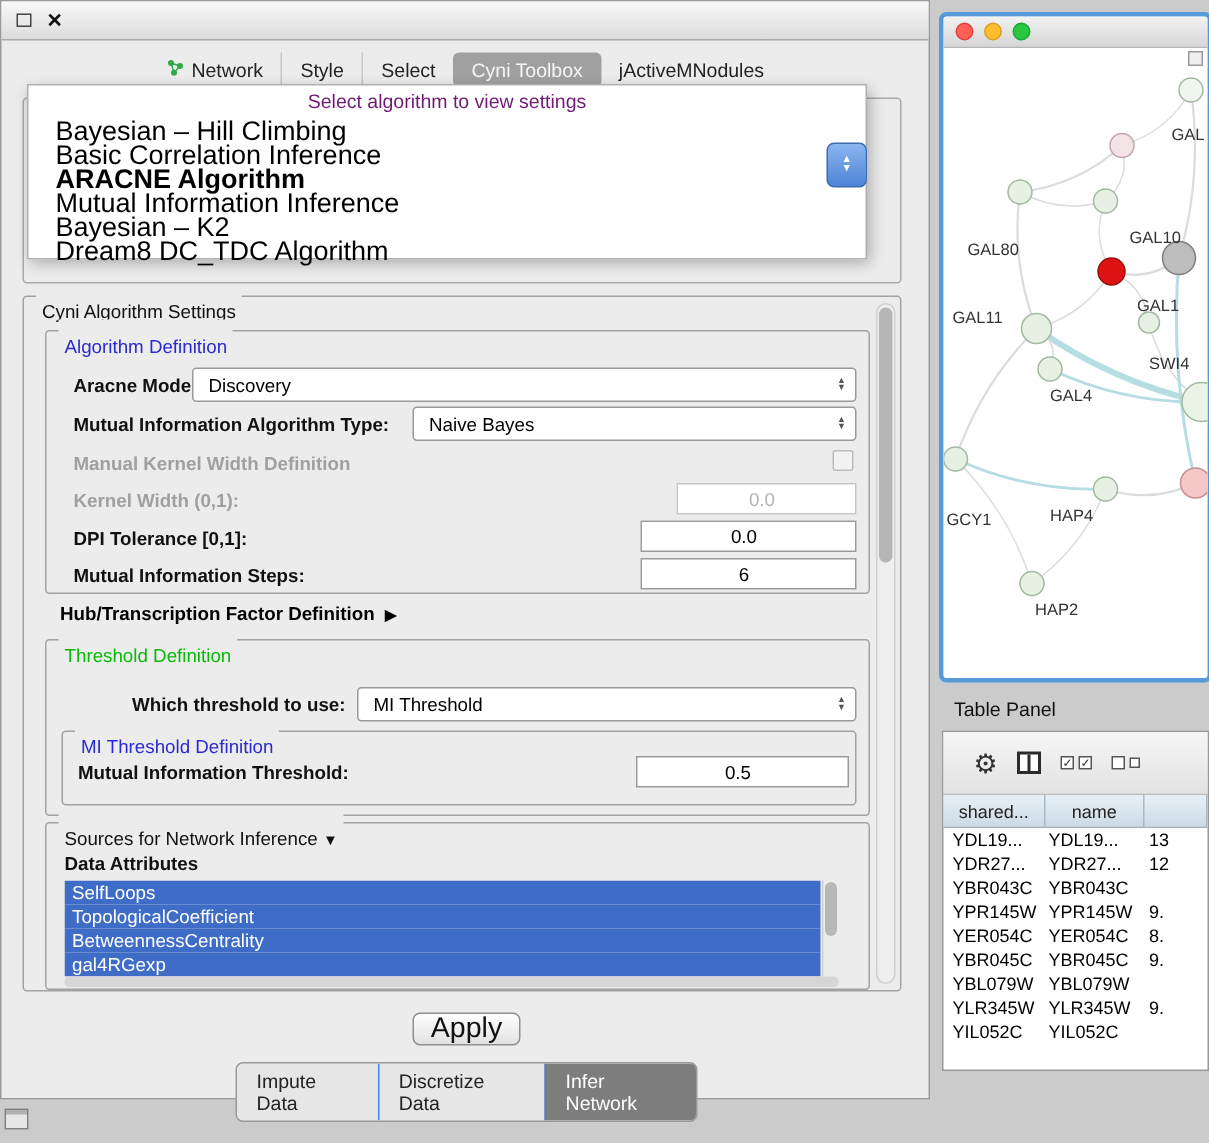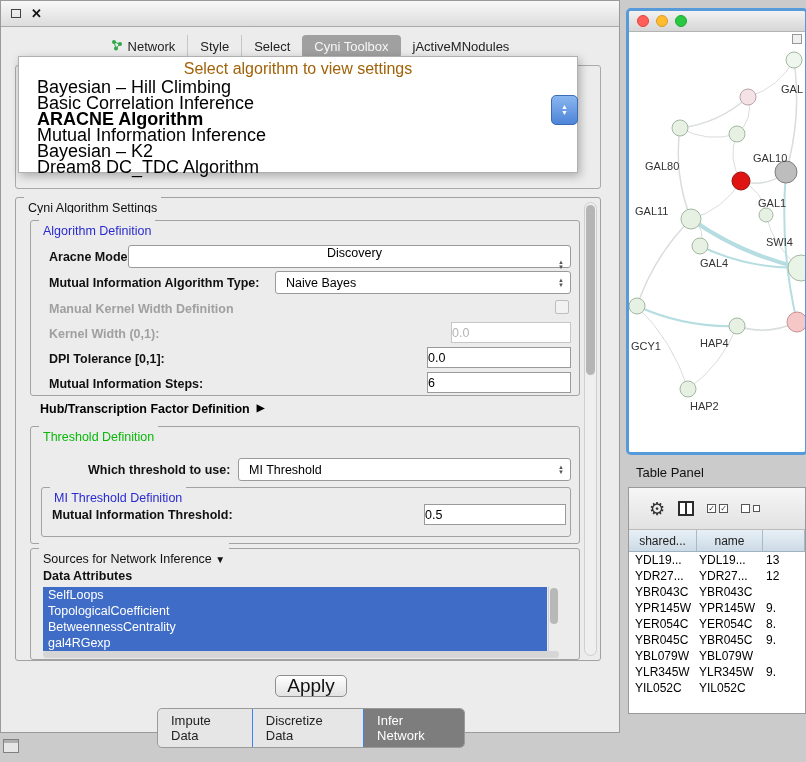--- a/index.html
+++ b/index.html
@@ -22,21 +22,21 @@
   .cp-tab.active { background:#a0a0a0; color:#f6f6f6; border-radius:4px; border-left:none; }
   .cp-tab.active + .cp-tab { border-left:none; }
 
   .hidden-group { position:absolute; left:14px; top:64px; width:586px; height:124px;
     border:1px solid #aaa; border-radius:3px; z-index:0; }
 
   
   .algo-popup { position:absolute; left:18px; top:56px; width:560px; height:117px;
     background:#fff; border:1px solid #b0b0b0; box-shadow:2px 3px 9px rgba(0,0,0,.28);
     z-index:20; padding-top:3px; }
-  .popup-placeholder { text-align:center; color:#a16207; font-size:16px; height:19px; }
+  .popup-placeholder { text-align:center; color:#701a75; font-size:13px; height:19px; }
   .popup-item { font-size:18px; line-height:16px; padding-left:18px; color:#000; }
   .popup-item.sel-bold { font-weight:bold; }
   .combo-stub { position:absolute; left:551px; top:95px; width:27px; height:30px; z-index:21;
     background:linear-gradient(#8ab6f0,#4e84d8); border:1px solid #3c6cb4; border-radius:5px;
     display:flex; flex-direction:column; align-items:center; justify-content:center; color:#fff; }
   .combo-stub span { font-size:7px; line-height:6px; }
 
   
   .fieldset { position:absolute; border:1px solid #a2a2a2; border-radius:3px; }
   .legend { position:absolute; top:-8px; left:8px; background:#ececec; padding:11px 4px;
@@ -47,33 +47,33 @@
   .blabel { position:absolute; font-size:12.5px; font-weight:bold; color:#111; white-space:nowrap; }
   .blabel.disabled { color:#a0a0a0; }
 
   .combo { position:absolute; background:#fff; border:1px solid #9a9a9a; border-radius:3px;
     display:flex; align-items:center; padding-left:10px; font-size:12.5px; color:#000; }
   .combo .arrows { margin-left:auto; display:flex; flex-direction:column; align-items:center;
     justify-content:center; padding:0 6px; color:#555; }
   .combo .arrows span { font-size:6px; line-height:5px; }
 
   .field { position:absolute; background:#fff; border:1px solid #9a9a9a;
-    display:flex; align-items:center; justify-content:flex-start; padding-right:6px; font-size:12.5px; }
+    display:flex; align-items:center; justify-content:center; padding-right:6px; font-size:12.5px; }
   .field.disabled { border-color:#c6c6c6; color:#b4b4b4; }
 
   .checkbox { position:absolute; width:14px; height:14px; border:1px solid #bdbdbd;
     background:#f2f2f2; border-radius:2px; }
 
   .vscroll { position:absolute; right:3px; top:4px; bottom:4px; width:13px;
     background:#efefef; border:1px solid #cfcfcf; border-radius:7px; }
   .vscroll .thumb { position:absolute; left:1px; right:1px; top:2px; height:170px;
     background:#b5b5b5; border-radius:6px; }
 
   .hub-row { position:absolute; left:24px; top:204px; font-size:12.5px; font-weight:bold;
-    display:flex; align-items:flex-start; gap:7px; }
+    display:flex; align-items:flex-end; gap:7px; }
   .tri { font-size:10px; }
 
   .attr-list { position:absolute; left:12px; top:38px; width:516px; height:64px; overflow:hidden;
     padding-right:12px; }
   .attr-item { height:16px; line-height:16px; background:#3f6cc7; color:#fff;
     font-size:12.5px; padding-left:5px; }
   .attr-vscroll { position:absolute; left:517px; top:38px; width:11px; height:64px;
     background:#ececec; border-left:1px solid #d0d0d0; }
   .attr-vscroll .thumb { position:absolute; left:1px; right:1px; top:1px; height:36px;
     background:#b8b8b8; border-radius:5px; }
@@ -175,21 +175,21 @@
     <span class="legend">Cyni Algorithm Settings</span>
 
     <div class="vscroll">
       <div class="thumb"></div>
     </div>
 
     <div class="fieldset" style="left:14px; top:22px; width:550px; height:176px;">
       <span class="legend legend-blue">Algorithm Definition</span>
 
       <div class="blabel" style="left:18px; top:29px;">Aracne Mode:</div>
-      <div class="combo" style="left:97px; top:24px; width:443px; height:23px;flex-direction:column;">
+      <div class="combo" style="left:97px; top:24px; width:443px; height:23px;">
         <span>Discovery</span>
         <span class="arrows">
           <span>▲</span>
             <span>▼</span>
         </span>
       </div>
 
       <div class="blabel" style="left:18px; top:55px;">Mutual Information Algorithm Type:</div>
       <div class="combo" style="left:244px; top:50px; width:296px; height:23px;">
         <span>Naive Bayes</span>

